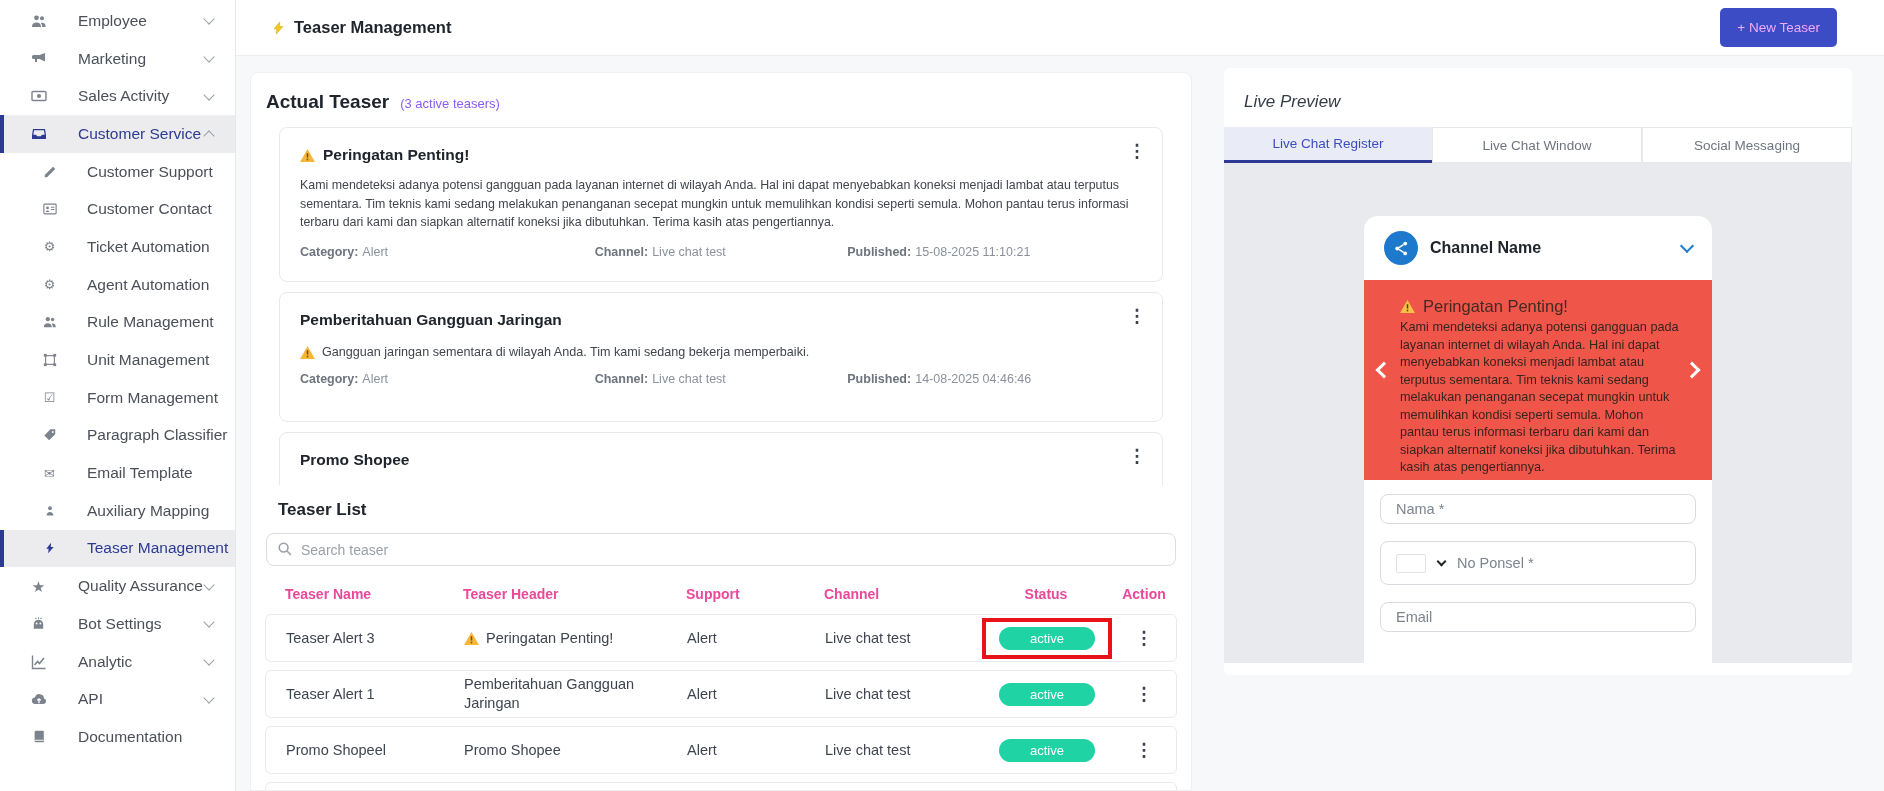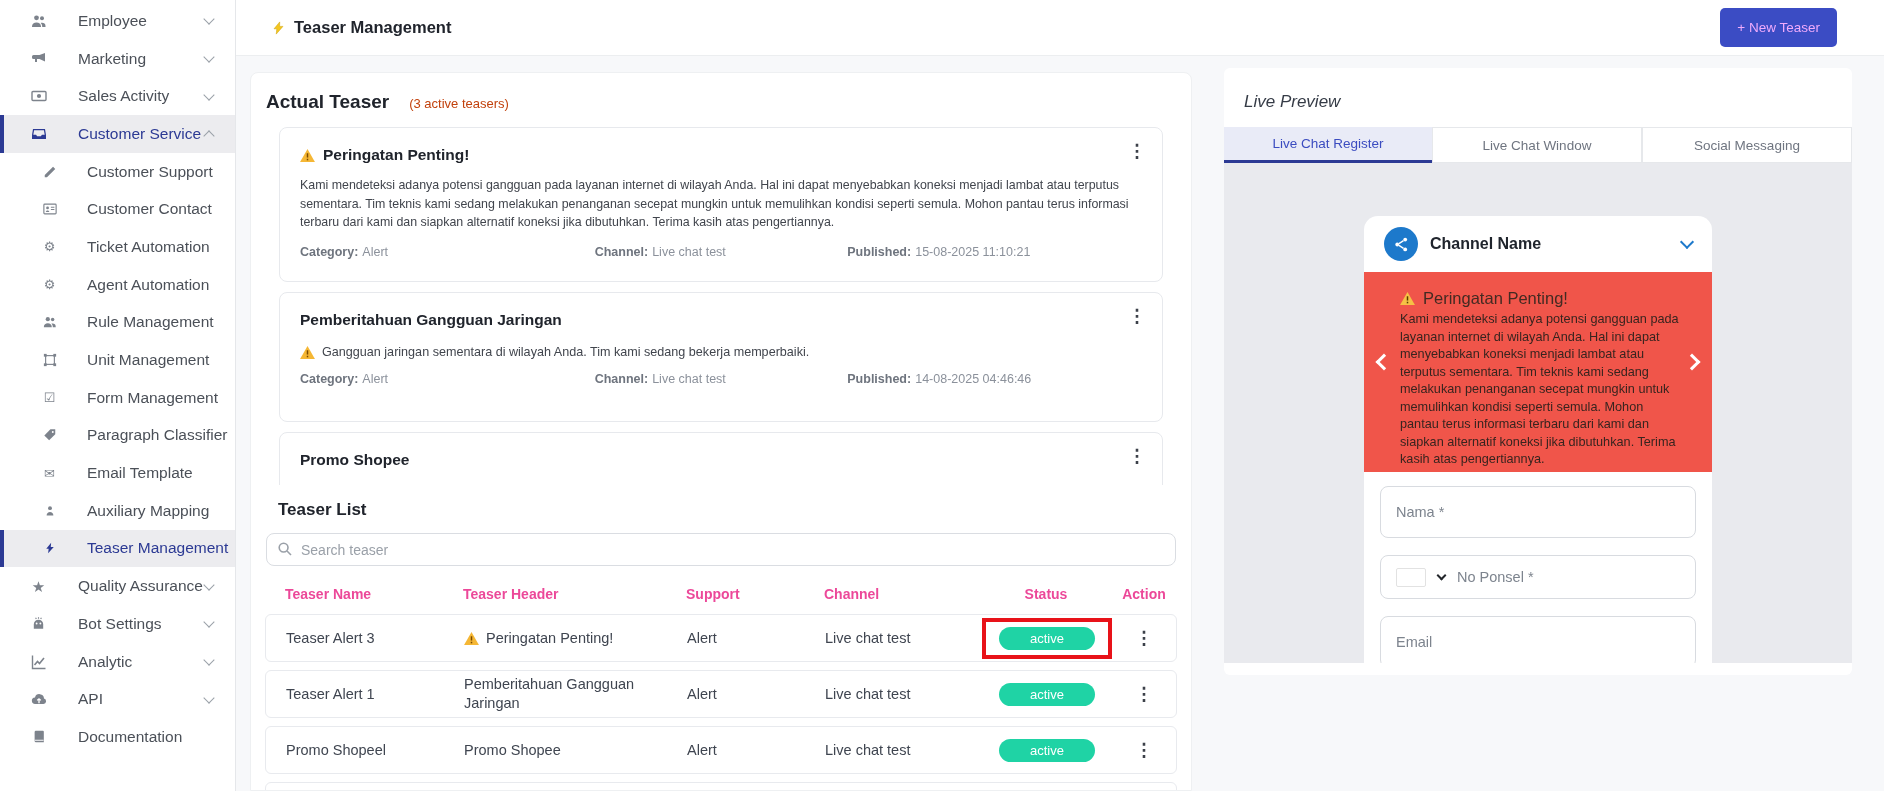--- a/index.html
+++ b/index.html
@@ -22,23 +22,23 @@
   
   .content { flex:1; display:flex; flex-direction:column; }
   .topbar { height:56px; background:#fff; border-bottom:1px solid #eceef0; display:flex; align-items:center; justify-content:space-between; padding:0 47px 0 36px; }
   .page-title { display:flex; align-items:center; gap:9px; font-size:16.5px; font-weight:bold; color:#20242c; }
   .new-btn { background:#3b4cc4; color:#f0abfc; border:none; border-radius:5px; font-size:13.5px; font-family:inherit; padding:12px 17px; cursor:pointer; }
 
   .cols { flex:1; display:flex; align-items:flex-start; padding-left:14px; }
 
   
   .main-card { width:942px; min-width:942px; height:719px; margin-top:16px; background:#fff; border:1px solid #eef0f2; border-radius:8px 8px 0 0; padding:0 14px; overflow:hidden; }
-  .section-head { margin:18px 1px 14px; display:flex; align-items:baseline; gap:20px; }
+  .section-head { margin:18px 1px 14px; display:flex; align-items:baseline; gap:11px; }
   .section-head .h { font-size:19px; font-weight:bold; }
-  .section-head .sub { font-size:13px; color:#c2410c; }
+  .section-head .sub { font-size:13px; color:#8b5cf6; }
   .cards-viewport { height:358px; overflow:hidden; margin:0 14px; }
   .tcard { position:relative; border:1px solid #e7e9ed; border-radius:8px; padding:14px 20px 0; margin-bottom:10px; background:#fff; }
   .tcard.c1 { height:155px; }
   .tcard.c2 { height:130px; }
   .tcard.c3 { height:150px; }
   .tcard .head { display:flex; align-items:center; gap:8px; font-size:15.5px; font-weight:bold; margin-top:4px; }
   .tcard .body { font-size:12.4px; color:#41454d; line-height:1.5; margin-top:12px; }
   .tcard .body2 { display:flex; gap:7px; align-items:center; font-size:12.6px; color:#41454d; margin-top:16px; }
   .tcard .foot { display:grid; grid-template-columns:35% 30% 35%; margin-top:13px; font-size:12.5px; }
   .tcard .foot .lab { font-weight:bold; color:#6e747e; margin-right:4px; }
@@ -63,32 +63,32 @@
   .ghost-row { border:1px solid #e8eaee; border-radius:6px; height:40px; }
 
   
   .right-card { width:628px; min-width:628px; height:607px; margin:12px 0 0 32px; background:#fff; border-radius:6px; overflow:hidden; }
   .lp-title { font-size:17px; color:#353b46; padding:24px 20px 15px;font-style:italic; }
   .tabs { display:flex; height:36px; }
   .tab { flex:1; display:flex; align-items:center; justify-content:center; font-size:13.5px; color:#6f7580; background:#fff; border:1px solid #e6e8eb; cursor:pointer; }
   .tab.active { background:#e9ebf7; color:#3b4cc0; border:none; border-bottom:3px solid #2c3a94; }
   .preview-area { background:#e9eaee; height:500px; display:flex; justify-content:center; overflow:hidden; }
   .widget { width:348px; margin-top:53px; background:#fff; border-radius:14px 14px 0 0; overflow:hidden; height:447px; }
-  .w-head { height:56px; display:flex; align-items:center; gap:12px; padding:0 20px; }
+  .w-head { height:64px; display:flex; align-items:center; gap:12px; padding:0 20px; }
   .w-avatar { width:34px; height:34px; border-radius:50%; background:#1d79cb; display:flex; align-items:center; justify-content:center; flex:none; }
   .w-name { font-size:16px; font-weight:bold; color:#20252d; flex:1; }
   .w-chev { width:10px; height:10px; border-right:2.5px solid #1d79cb; border-bottom:2.5px solid #1d79cb; transform:rotate(45deg); margin-top:-5px; cursor:pointer; }
   .teaser-red { position:relative; background:#f0554a; height:200px; padding:17px 33px 0 36px; overflow:hidden; }
   .tr-title { display:flex; align-items:center; gap:8px; font-size:16.5px; color:#432a22; }
   .tr-body { font-size:12.7px; color:#38241f; line-height:1.38; margin-top:3px; }
   .arrow { position:absolute; top:84px; width:12px; height:12px; border-left:3px solid #fff; border-bottom:3px solid #fff; cursor:pointer; }
   .arrow.left { left:14px; transform:rotate(45deg); }
   .arrow.right { right:14px; transform:rotate(225deg); }
   .w-form { padding:14px 16px 0; }
-  .field { border:1px solid #d8dbe0; border-radius:8px; height:52px; display:flex; align-items:center; padding:0 15px; color:#7d848e; font-size:14.5px; margin-bottom:17px; background:#fff; }
+  .field { border:1px solid #d8dbe0; border-radius:8px; height:30px; display:flex; align-items:center; padding:0 15px; color:#7d848e; font-size:14.5px; margin-bottom:17px; background:#fff; }
   .field.phone { height:44px; gap:12px; }
   .flag { width:30px; height:19px; border-radius:2px; overflow:hidden; border:1px solid #e2e2e2; flex:none; }
   .flag .top { height:50%; background:#c5404e; }
   .flag .bot { height:50%; background:#fdf3f3; }
   .sm-chev { width:7px; height:7px; border-right:2px solid #23262b; border-bottom:2px solid #23262b; transform:rotate(45deg); margin-top:-3px; }
 </style>
 </head>
 <body>
 
 <div class="root">

